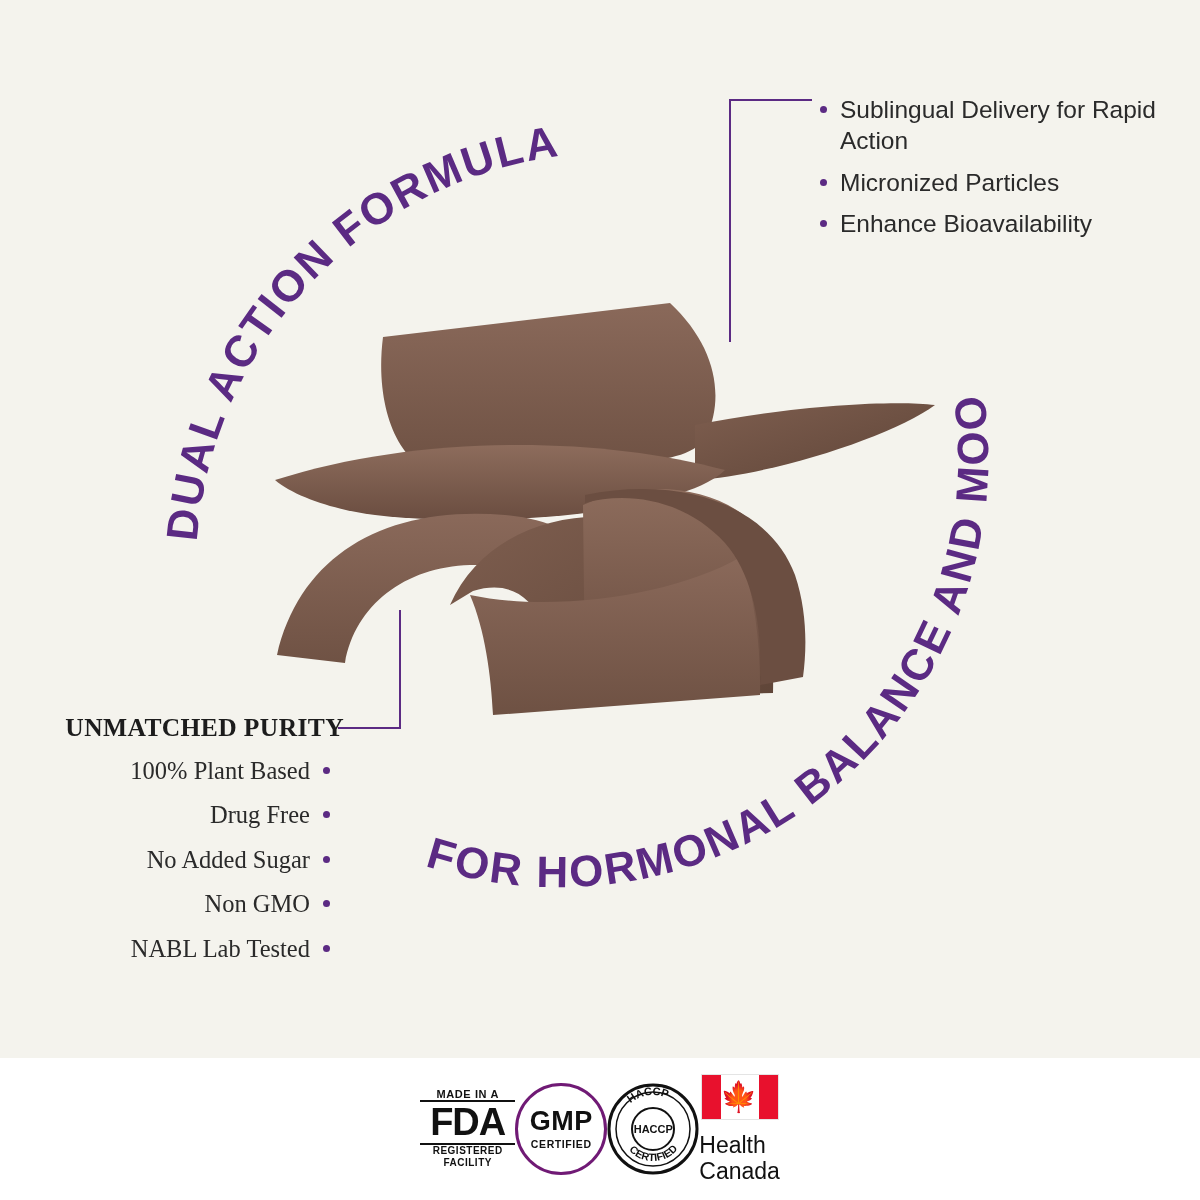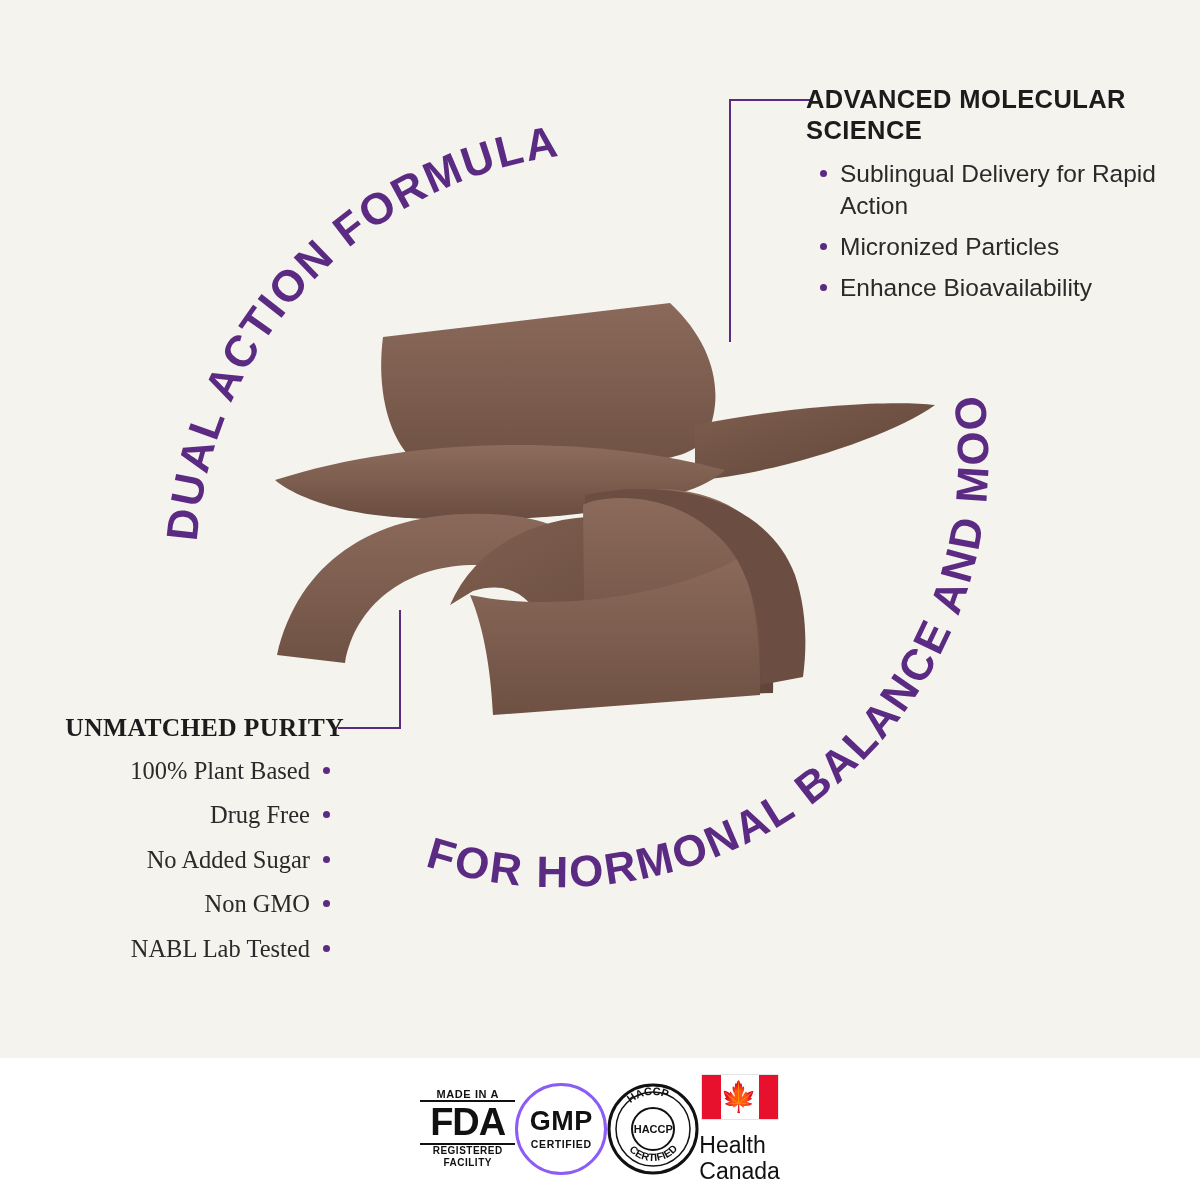--- a/index.html
+++ b/index.html
@@ -159,21 +159,21 @@
   .fda-box {
     border: 2.5px solid #111;
     border-left: none;
     border-right: none;
     padding: 1px 10px;
   }
   .gmp-circle {
     width: 86px;
     height: 86px;
     border-radius: 50%;
-    border: 3px solid #8b5cf6;
+    border: 3px solid #701a75;
     display: flex;
     flex-direction: column;
     align-items: center;
     justify-content: center;
   }
   .gmp-main {
     font-size: 27px;
     font-weight: 700;
     color: #111;
     letter-spacing: 0.5px;
@@ -296,21 +296,20 @@
 
     <path d="M195,330 C230,250 330,222 420,256 C500,286 520,350 518,418 L300,425 C300,340 270,300 218,316 Z" fill="url(#g2)"></path>
 
     <path d="M328,230 C400,198 490,214 520,278 C540,320 542,360 540,400 L330,405 Z" fill="url(#g3)"></path>
 
     <path d="M215,320 C230,355 236,400 238,440 L505,420 C506,372 500,324 486,282 C420,320 300,338 215,320 Z" fill="url(#g1)"></path>
     <path d="M330,220 C430,200 515,232 540,300 C552,336 552,372 548,402 L505,410 C508,352 498,300 470,268 C430,224 372,216 330,228 Z" fill="#6b4e41"></path>
   </svg>
 
   <div class="callout-right">
-    <h3 class="callout-title">ADVANCED MOLECULAR SCIENCE</h3>
     <ul class="callout-list">
       <li>Sublingual Delivery for Rapid Action</li>
       <li>Micronized Particles</li>
       <li>Enhance Bioavailability</li>
     </ul>
   </div>
 
   <div class="callout-left">
     <h3 class="callout-title">UNMATCHED PURITY</h3>
     <ul class="callout-list">

